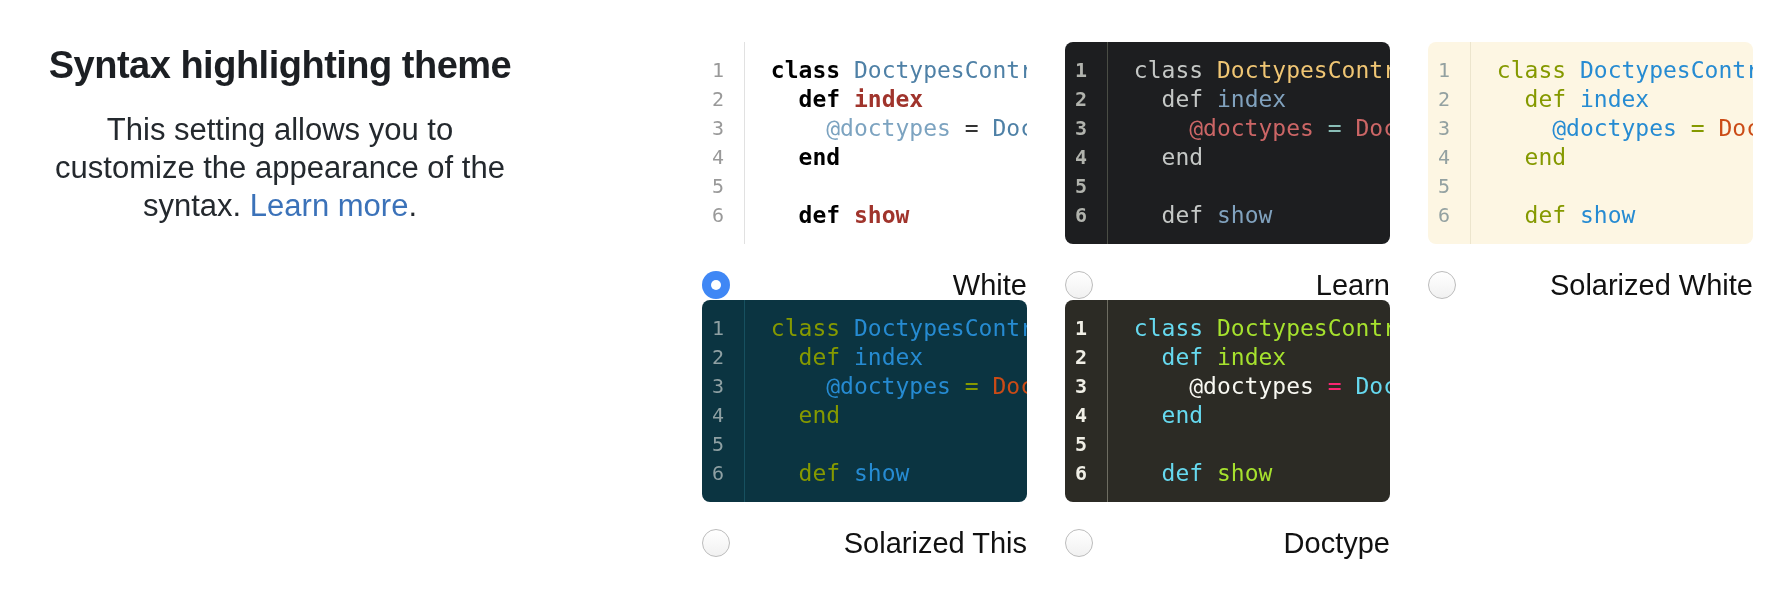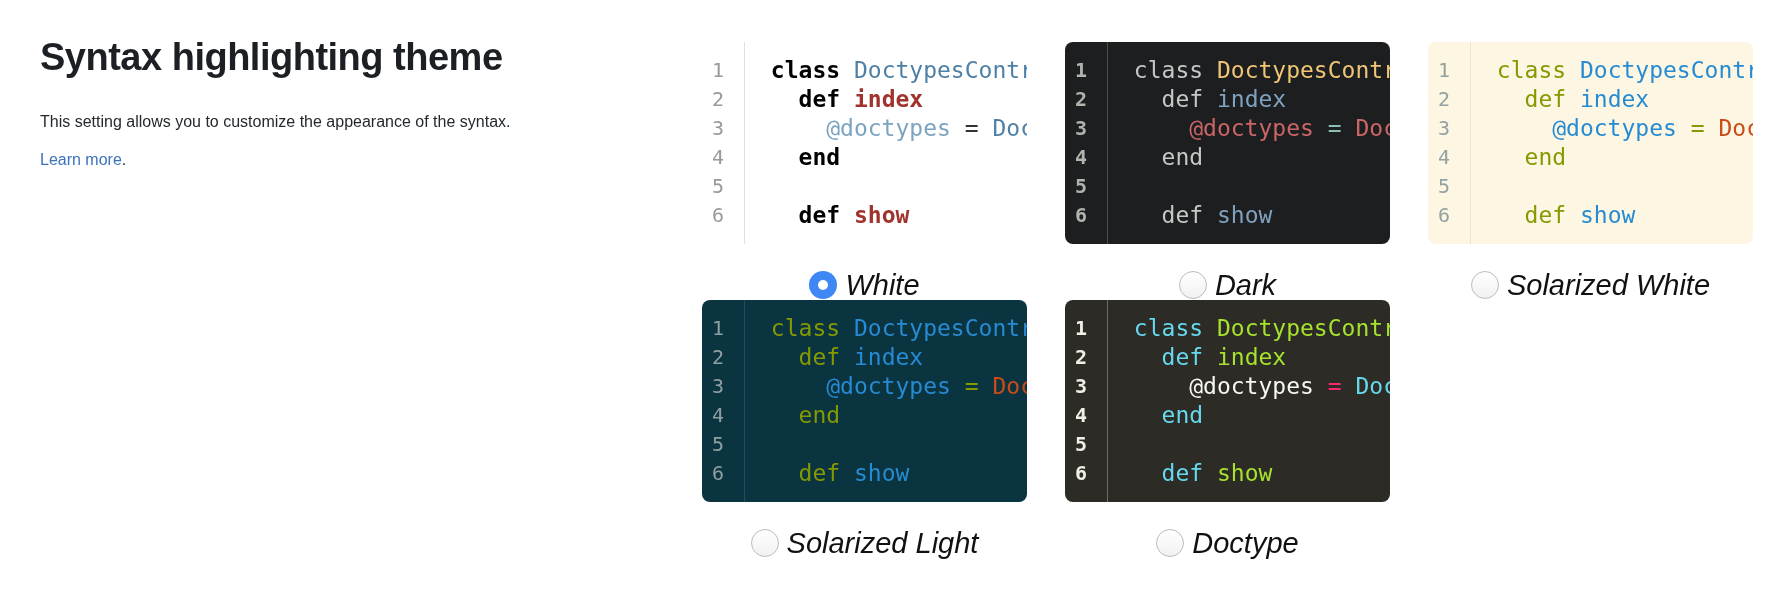--- a/index.html
+++ b/index.html
@@ -5,30 +5,30 @@
   html,body { margin:0; padding:0; background:#ffffff; }
   .page {
     position:relative;
     width:1781px; height:612px;
     background:#ffffff;
     font-family:"Liberation Sans", sans-serif;
     overflow:hidden;
   }
 
   
-  .left-col { position:absolute; left:40px; top:36px; width:480px; }
+  .left-col { position:absolute; left:40px; top:44px; width:480px;text-align:center; }
   .section-title {
     margin:0;
     font-size:38px; font-weight:700;
     letter-spacing:-0.5px;
     color:#1c1f23;
   }
   .section-desc {
     margin:24px 0 0 0;
-    font-size:16px; line-height:38px;
+    font-size:31px; line-height:38px;
     color:#24292e;
   }
   .section-desc a { text-decoration:none; cursor:pointer; }
 
   
   .theme-grid {
     position:absolute; left:702px; top:42px;
     display:grid;
     grid-template-columns:repeat(3, 325px);
     column-gap:38px;
@@ -61,21 +61,21 @@
     overflow:hidden;
     font-family:"DejaVu Sans Mono", monospace;
     font-size:23px; line-height:29px;
     white-space:pre;
   }
   .code-line { height:29px; }
 
   .radio-row {
     margin-top:26px;
     height:30px;
-    display:flex; align-items:center; justify-content:center;font-style:italic;
+    display:flex; align-items:center; justify-content:space-between;
   }
   .radio {
     box-sizing:border-box;
     width:28px; height:28px;
     border-radius:50%;
     position:relative;
     flex:0 0 28px;
     cursor:pointer;
   }
   .radio.unselected {
@@ -137,21 +137,21 @@
             <span class="ln">2</span>
             <span class="ln">3</span>
             <span class="ln">4</span>
             <span class="ln">5</span>
             <span class="ln">6</span>
           </div>
           <div class="code-col"><div class="code-line"><span style="color: rgb(197, 200, 198);"> class </span><span style="color: rgb(240, 198, 116);">DoctypesController &lt; ApplicationController</span></div><div class="code-line"><span style="color: rgb(197, 200, 198);">   def </span><span style="color: rgb(129, 162, 190);">index</span></div><div class="code-line"><span style="color: rgb(204, 102, 102);">     @doctypes</span><span style="color: rgb(197, 200, 198);"> </span><span style="color: rgb(138, 190, 183);">=</span><span style="color: rgb(197, 200, 198);"> </span><span style="color: rgb(204, 102, 102);">Doctype.all</span></div><div class="code-line"><span style="color: rgb(197, 200, 198);">   end</span></div><div class="code-line"></div><div class="code-line"><span style="color: rgb(197, 200, 198);">   def </span><span style="color: rgb(129, 162, 190);">show</span></div></div>
         </div>
         <div class="radio-row">
           <span class="radio unselected" role="radio" aria-checked="false"></span>
-          <span class="radio-label">Dark</span>
+          <span class="radio-label">Learn</span>
         </div>
       </div>
       <div class="theme-cell">
         <div class="code-preview" style="background: rgb(253, 246, 227);">
           <div class="gutter" style="border-right: 1px solid rgb(236, 229, 205); color: rgb(147, 161, 161); font-weight: 400;">
             <span class="ln">1</span>
             <span class="ln">2</span>
             <span class="ln">3</span>
             <span class="ln">4</span>
             <span class="ln">5</span>
@@ -171,21 +171,21 @@
             <span class="ln">2</span>
             <span class="ln">3</span>
             <span class="ln">4</span>
             <span class="ln">5</span>
             <span class="ln">6</span>
           </div>
           <div class="code-col"><div class="code-line"><span style="color: rgb(133, 153, 0);"> class </span><span style="color: rgb(38, 139, 210);">DoctypesController &lt; ApplicationController</span></div><div class="code-line"><span style="color: rgb(133, 153, 0);">   def </span><span style="color: rgb(38, 139, 210);">index</span></div><div class="code-line"><span style="color: rgb(38, 139, 210);">     @doctypes</span><span style="color: rgb(147, 161, 161);"> </span><span style="color: rgb(133, 153, 0);">=</span><span style="color: rgb(147, 161, 161);"> </span><span style="color: rgb(203, 75, 22);">Doctype.all</span></div><div class="code-line"><span style="color: rgb(133, 153, 0);">   end</span></div><div class="code-line"></div><div class="code-line"><span style="color: rgb(133, 153, 0);">   def </span><span style="color: rgb(38, 139, 210);">show</span></div></div>
         </div>
         <div class="radio-row">
           <span class="radio unselected" role="radio" aria-checked="false"></span>
-          <span class="radio-label">Solarized Light</span>
+          <span class="radio-label">Solarized This</span>
         </div>
       </div>
       <div class="theme-cell">
         <div class="code-preview" style="background: rgb(44, 43, 37);">
           <div class="gutter" style="border-right: 1px solid rgb(110, 109, 98); color: rgb(240, 239, 230); font-weight: 700;">
             <span class="ln">1</span>
             <span class="ln">2</span>
             <span class="ln">3</span>
             <span class="ln">4</span>
             <span class="ln">5</span>

